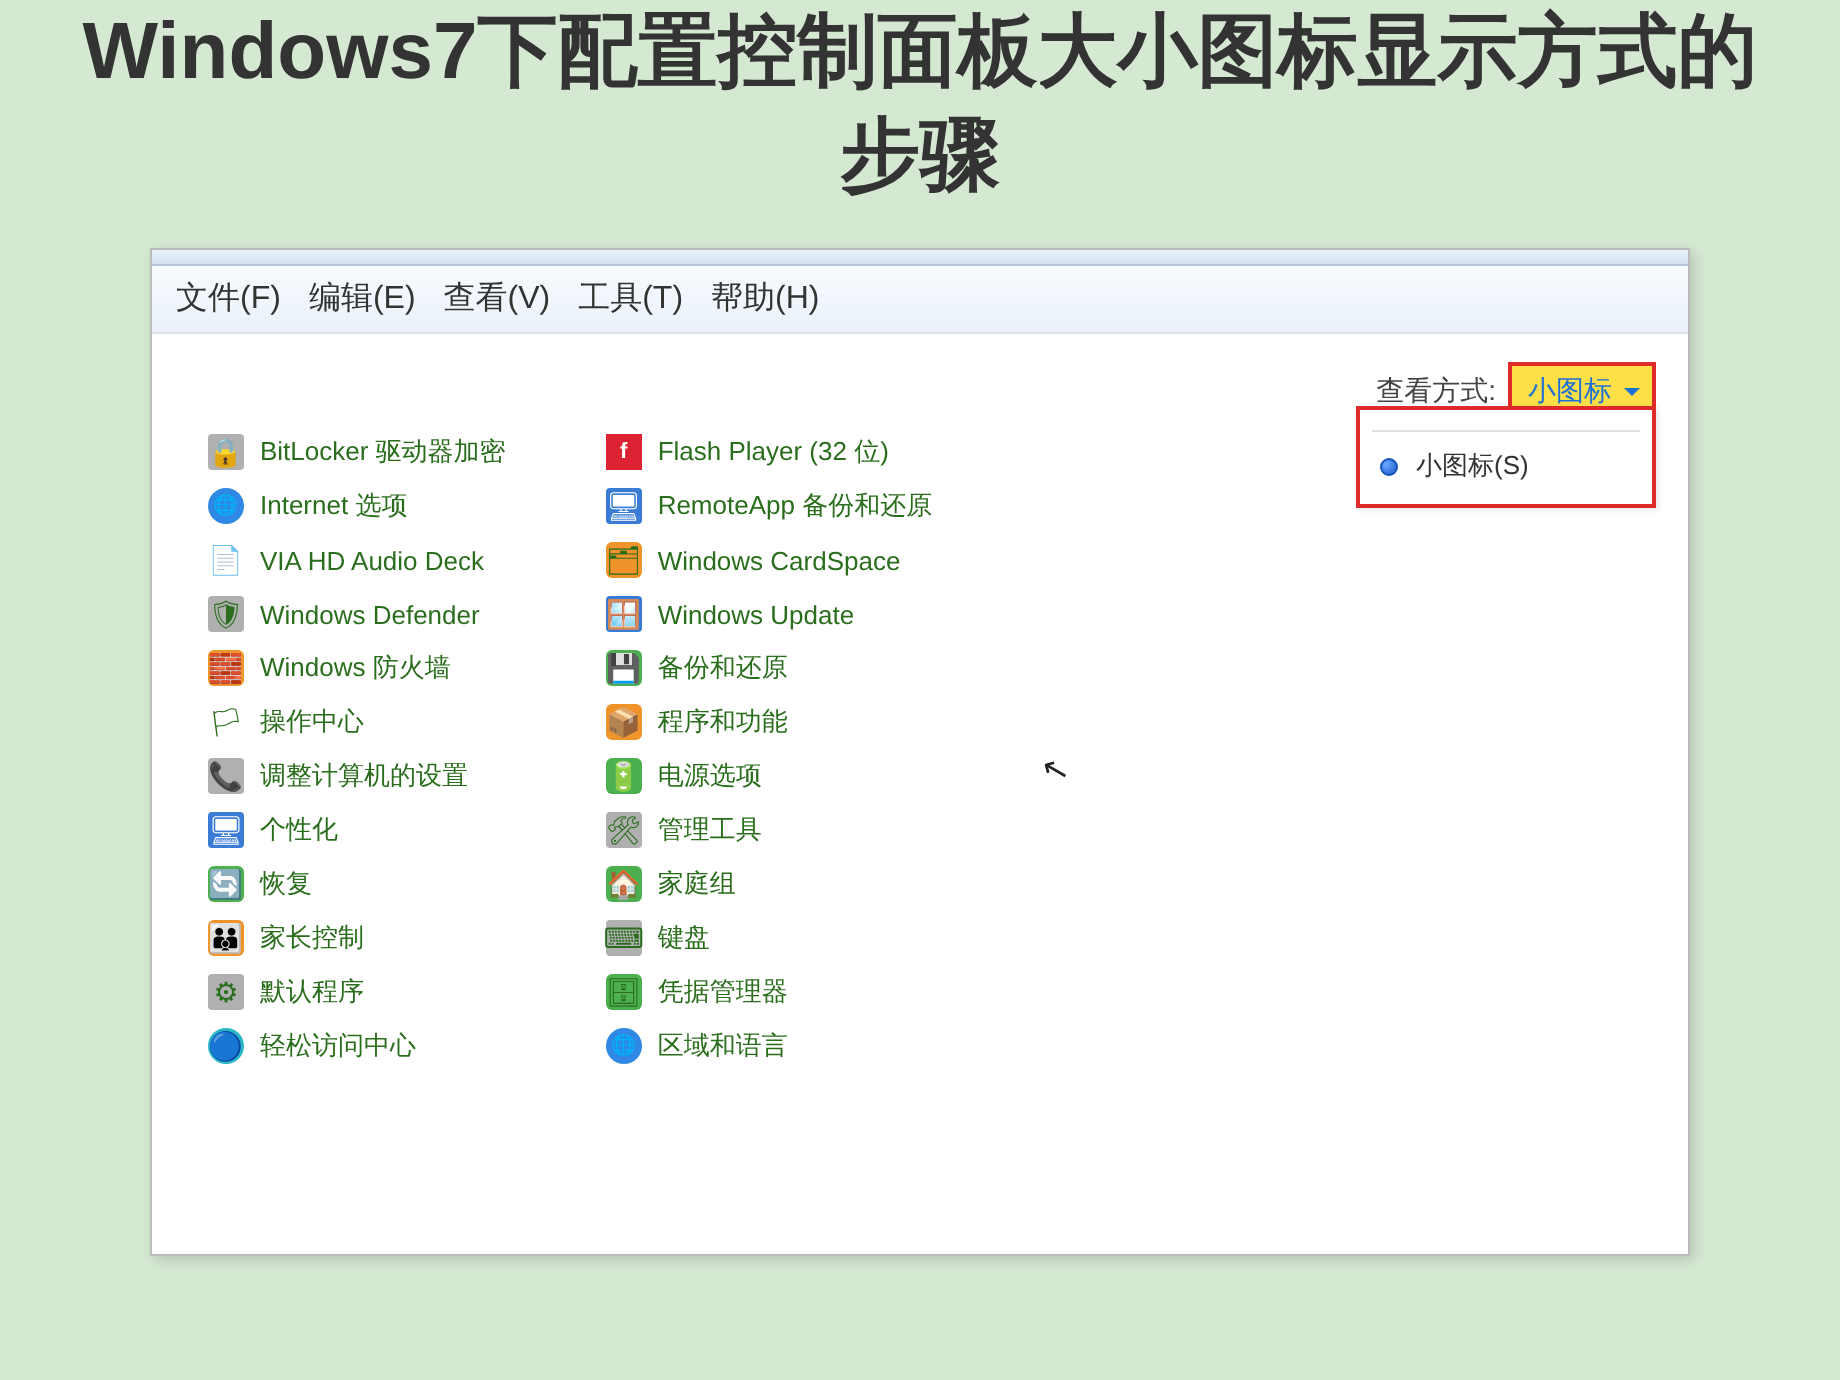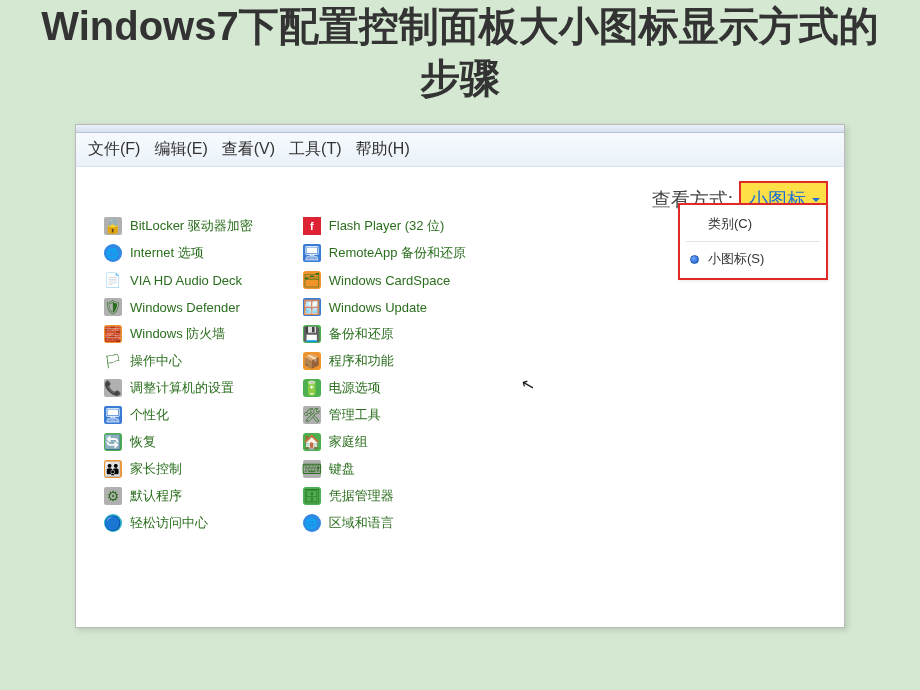--- a/index.html
+++ b/index.html
@@ -48,21 +48,21 @@
       min-height: 460px;
     }
     .heading {
       font-size: 18px;
       color: #1e4e9c;
     }
     .view-group {
       display: flex;
       align-items: center;
       gap: 6px;
-      font-size: 19px;
+      font-size: 14px;
       color: #444;
       position: absolute;
       right: 18px;
       top: 14px;
     }
     .view-drop {
       color: #1e6fd6;
       border: 2px solid #e02a2a;
       padding: 4px 20px 4px 8px;
       position: relative;
@@ -165,21 +165,20 @@
   </div>
 
   <div class="content">
 
     <div class="view-group">
       <span>查看方式:</span>
       <span class="view-drop">小图标</span>
     </div>
 
     <div class="dropdown-menu">
-      <div class="menu-item">类别(C)</div>
       <div class="sep"></div>
       <div class="menu-item radio">小图标(S)</div>
     </div>
 
     <div class="grid">
       <div class="col" id="col1">
           <div class="row">
             <span class="ico sq-grey">🔒</span>
             <span>BitLocker 驱动器加密</span>
           </div>

